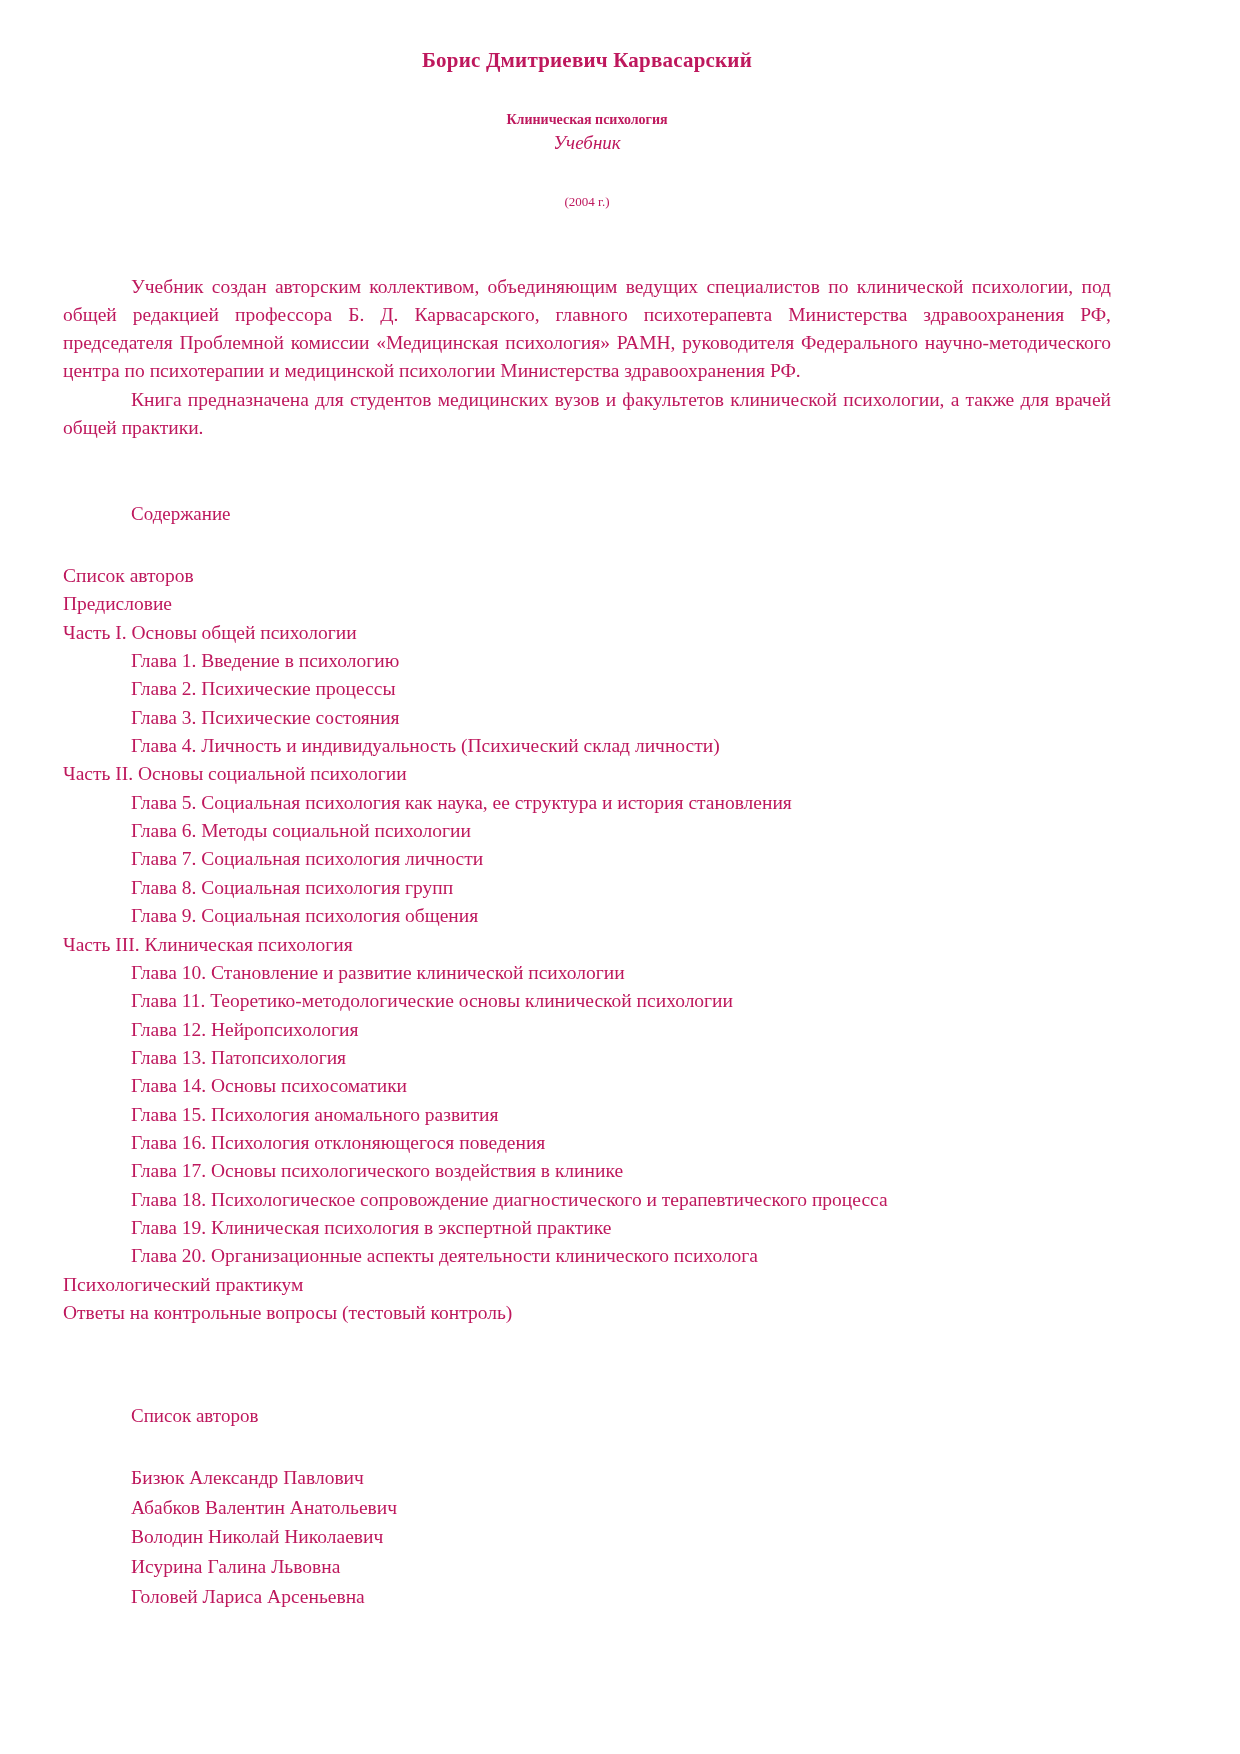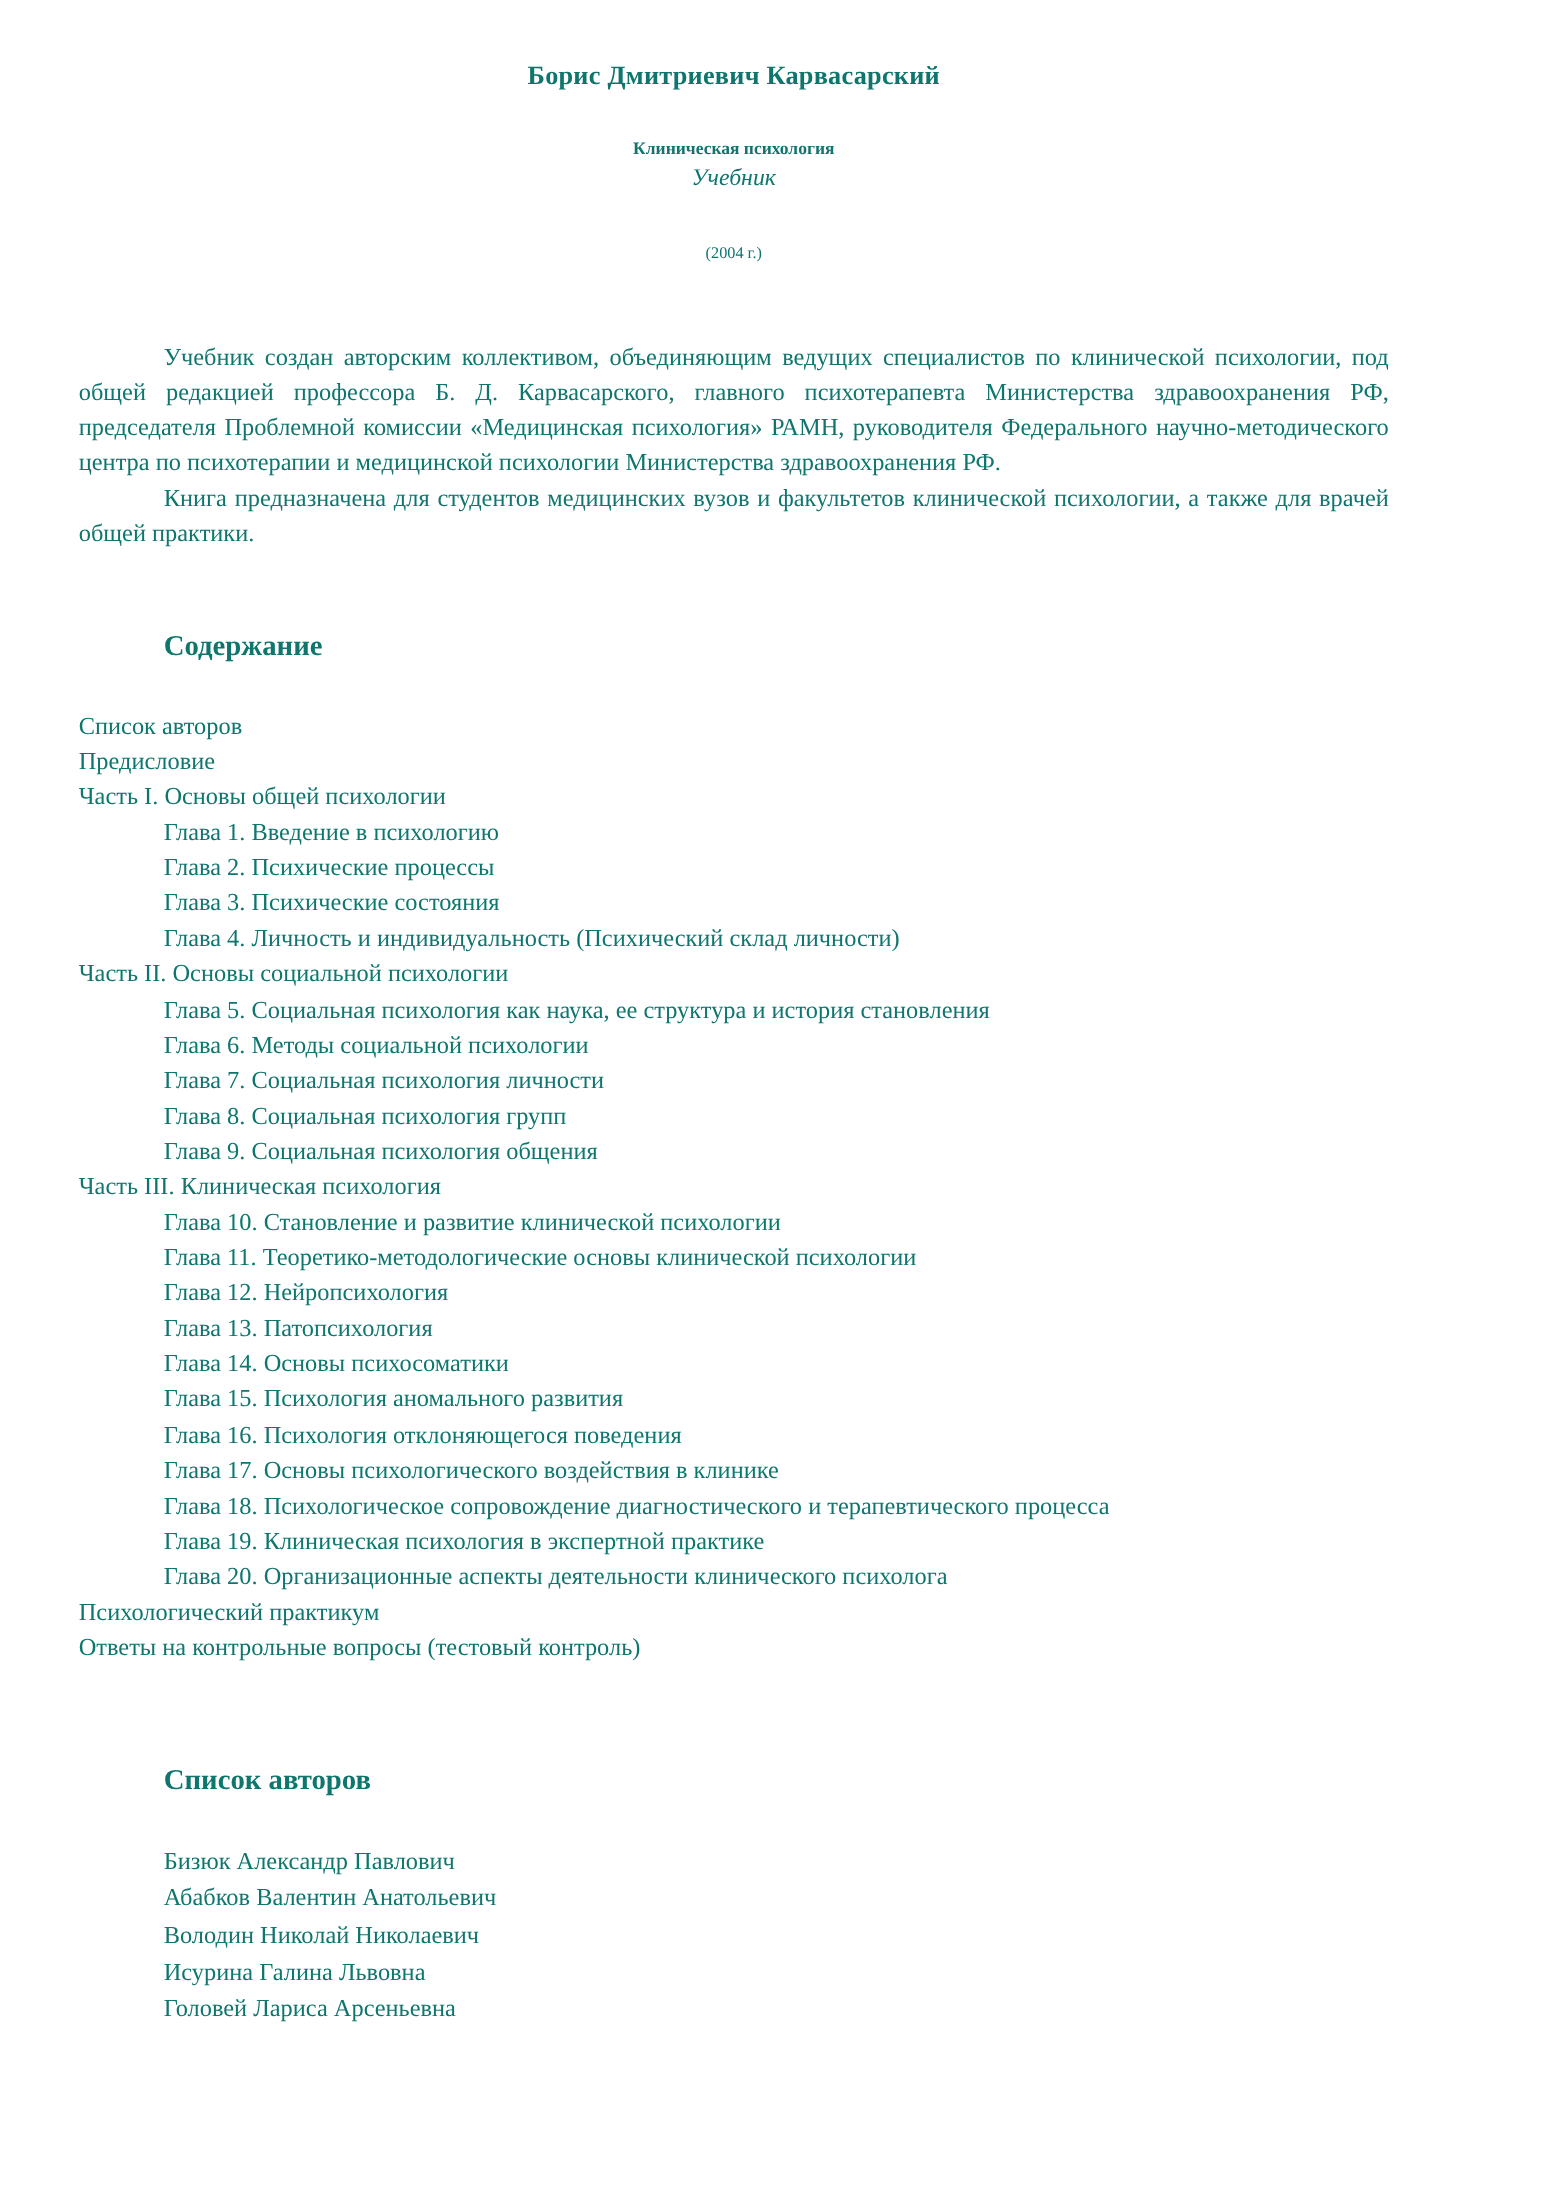--- a/index.html
+++ b/index.html
@@ -9,21 +9,21 @@
   }
   .page {
     position: relative;
     width: 1224px;
     height: 1754px;
     background: #ffffff;
     margin: 0 auto;
     box-sizing: border-box;
     padding: 0;
     font-family: "Liberation Serif", "DejaVu Serif", serif;
-    color: #0f766e;
+    color: #be185d;
     overflow: hidden;
   }
   .content {
     position: absolute;
     left: 55px;
     top: 48px;
     width: 1048px;
   }
 
   
@@ -64,22 +64,22 @@
     text-indent: 68px;
     margin: 0;
     hyphens: none;
   }
   .para + .para {
     margin-top: 0;
   }
 
   
   .section-head {
-    font-weight: bold;
-    font-size: 23px;
+    font-weight: normal;
+    font-size: 19px;
     margin: 0;
     padding-left: 68px;
     line-height: 1.45;
   }
   .gap-big { height: 58px; }
   .gap-mid { height: 34px; }
   .gap-xl { height: 74px; }
 
   
   .toc {

